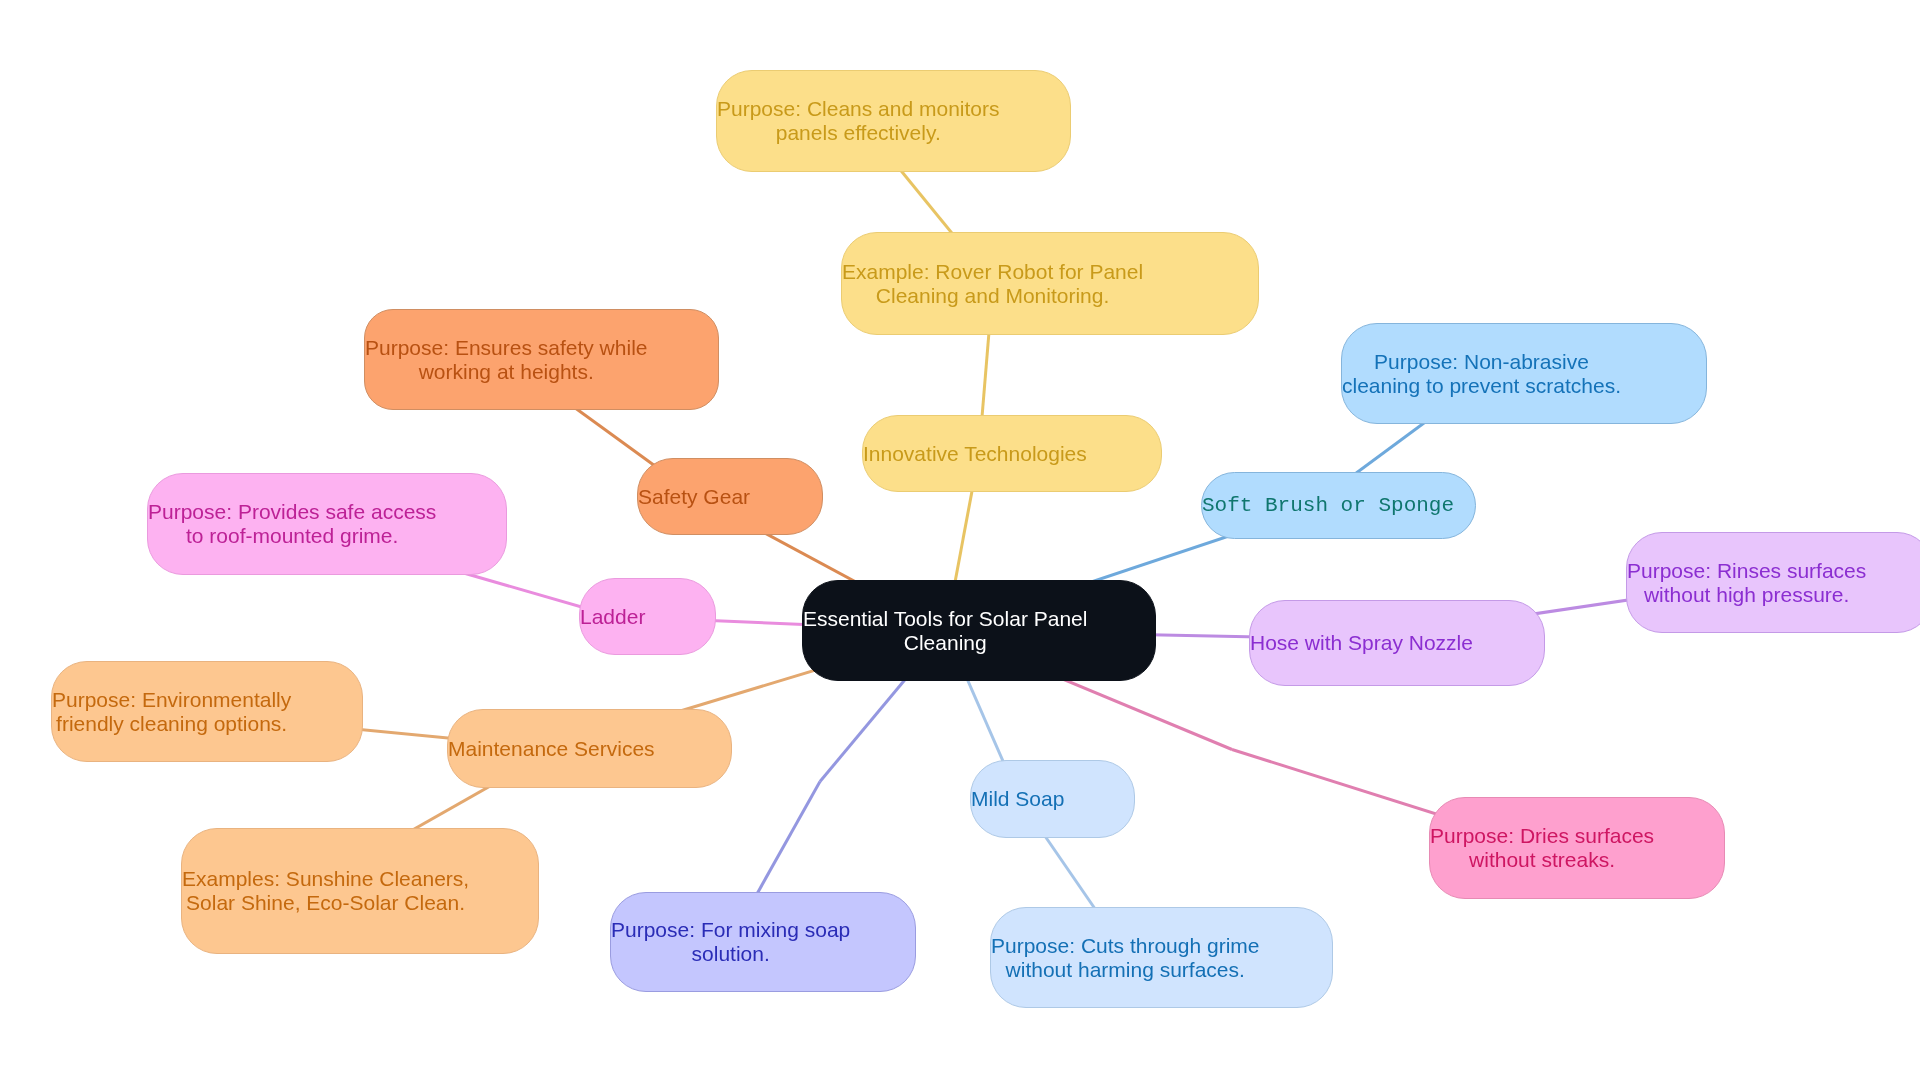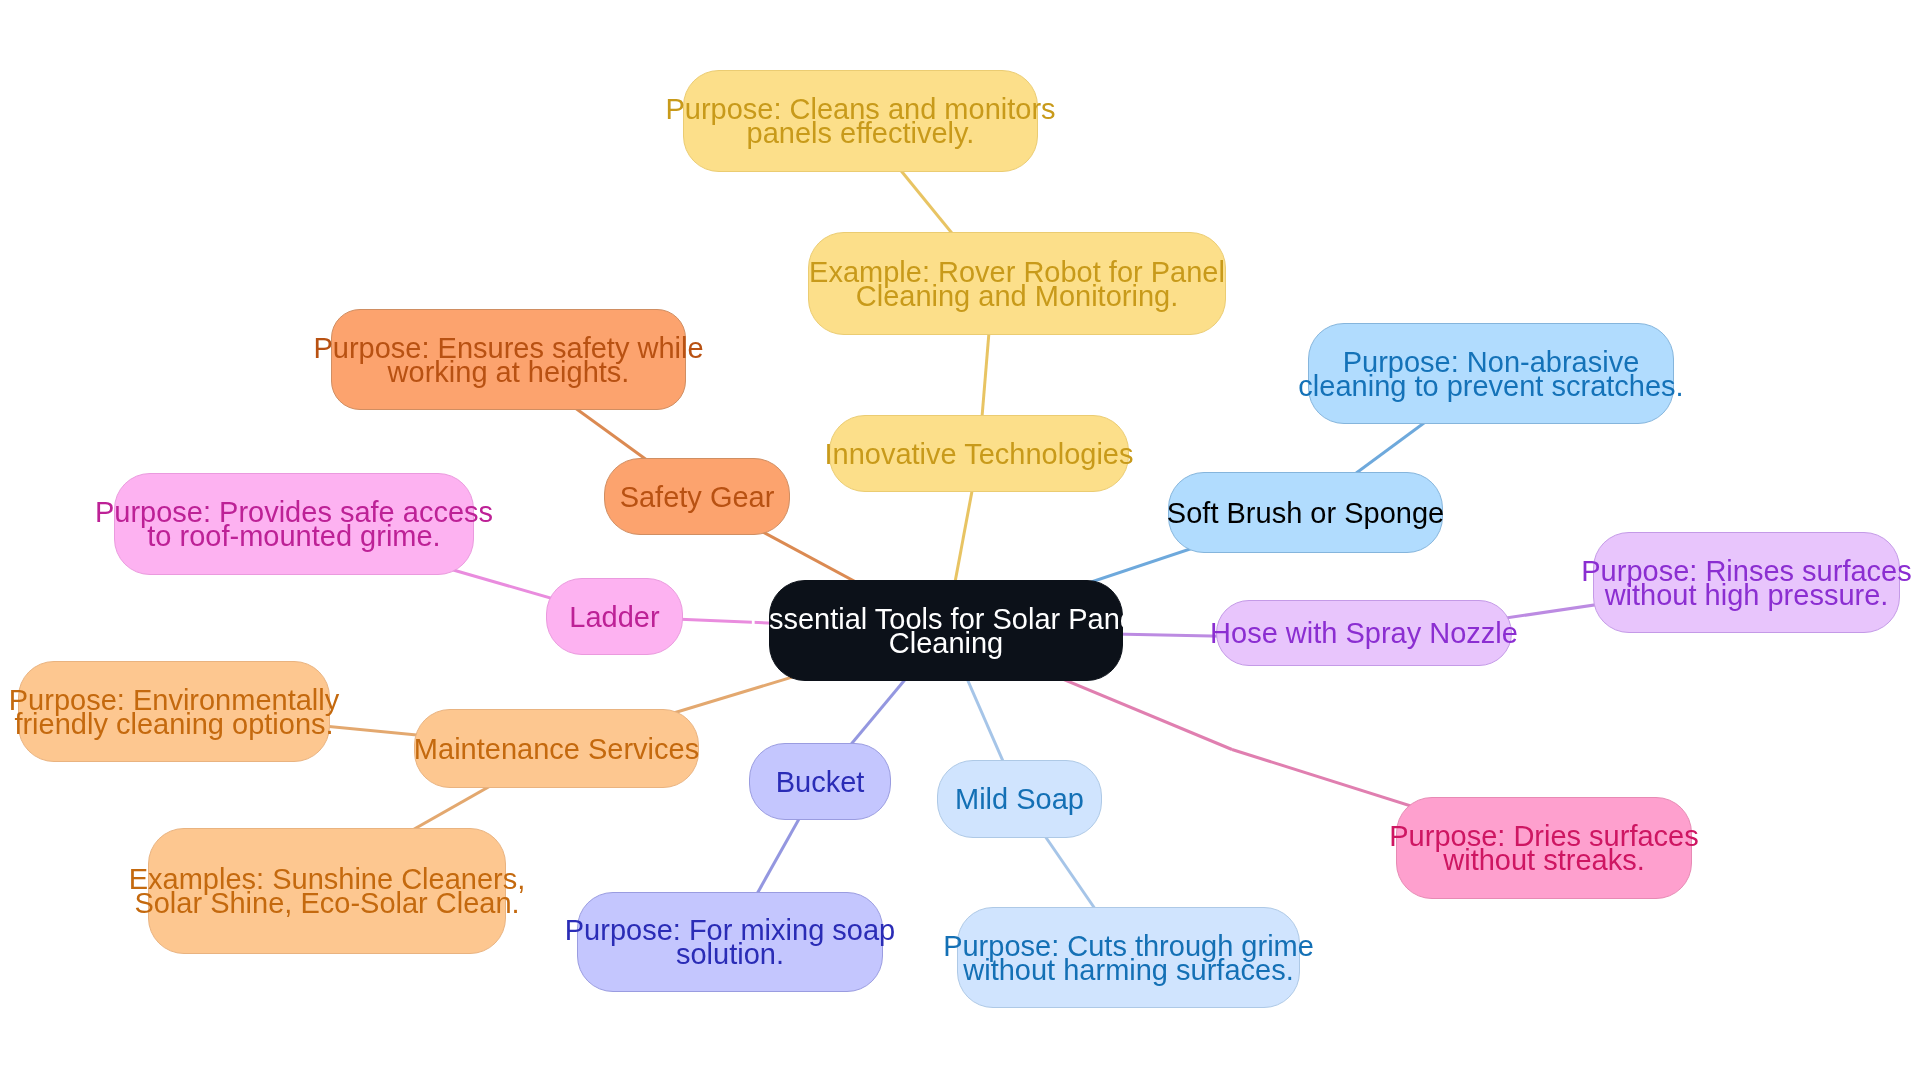--- a/index.html
+++ b/index.html
@@ -7,38 +7,38 @@
   body{
     width:1920px;height:1083px;overflow:hidden;background:#FFFFFF;
     font-family:"Liberation Sans", sans-serif;
   }
   #stage{position:relative;width:1920px;height:1083px;background:#FFFFFF;}
   #link-layer{position:absolute;left:0;top:0;width:1920px;height:1083px;}
   #link-layer .link{stroke-width:3;fill:none;}
   #node-layer{position:absolute;left:0;top:0;width:1920px;height:1083px;}
   .node{
     position:absolute;box-sizing:border-box;
-    display:flex;align-items:center;justify-content:center;
+    display:flex;align-items:center;
     text-align:center;border-style:solid;border-width:1px;
     border-radius:36px;
-    font-size:29px;line-height:24px;
+    font-size:21px;line-height:24px;margin-left:33px;
   }
   .label{display:block;-webkit-font-smoothing:antialiased;transform:translateZ(0);}
   .label .ln{display:block;white-space:nowrap;}
   #n-root{left:769px;top:580px;width:354px;height:101px;background:#0C1119;border-color:#0C1119;color:#FFFFFF;}
   #n-innovative-technologies{left:829px;top:415px;width:300px;height:77px;background:#FCDF8A;border-color:#EBCC72;color:#C89A1A;}
   #n-example-rover-robot{left:808px;top:232px;width:418px;height:103px;background:#FCDF8A;border-color:#EBCC72;color:#C89A1A;}
   #n-purpose-cleans-monitors{left:683px;top:70px;width:355px;height:102px;background:#FCDF8A;border-color:#EBCC72;color:#C89A1A;}
   #n-safety-gear{left:604px;top:458px;width:186px;height:77px;background:#FCA36E;border-color:#D08E62;color:#B85112;}
   #n-purpose-ensures-safety{left:331px;top:309px;width:355px;height:101px;background:#FCA36E;border-color:#D08E62;color:#B85112;border-radius:29px;}
   #n-ladder{left:546px;top:578px;width:137px;height:77px;background:#FDB2F1;border-color:#EA9ADE;color:#BD2196;}
   #n-purpose-provides-access{left:114px;top:473px;width:360px;height:102px;background:#FDB2F1;border-color:#EA9ADE;color:#BD2196;}
-  #n-soft-brush-or-sponge{left:1168px;top:472px;width:275px;height:81px;background:#B1DCFE;border-color:#85B5DC;color:#000000;}
+  #n-soft-brush-or-sponge{left:1168px;top:472px;width:275px;height:67px;background:#B1DCFE;border-color:#85B5DC;color:#0f766e;font-family:Liberation Mono, monospace;}
   #n-purpose-non-abrasive{left:1308px;top:323px;width:366px;height:101px;background:#B1DCFE;border-color:#85B5DC;color:#1472B8;}
-  #n-hose-with-spray-nozzle{left:1216px;top:600px;width:296px;height:66px;background:#E8C5FC;border-color:#C49AE7;color:#8B2ED1;}
+  #n-hose-with-spray-nozzle{left:1216px;top:600px;width:296px;height:86px;background:#E8C5FC;border-color:#C49AE7;color:#8B2ED1;}
   #n-purpose-rinses-surfaces{left:1593px;top:532px;width:307px;height:101px;background:#E8C5FC;border-color:#C49AE7;color:#8B2ED1;}
   #n-squeegee{left:1148px;top:710px;width:168px;height:79px;background:#FEA0CE;border-color:#E78AB4;color:#CE1662;}
   #n-purpose-dries-surfaces{left:1396px;top:797px;width:296px;height:102px;background:#FEA0CE;border-color:#E78AB4;color:#CE1662;}
   #n-mild-soap{left:937px;top:760px;width:165px;height:78px;background:#D0E4FE;border-color:#AEC9E6;color:#1470B5;}
   #n-purpose-cuts-grime{left:957px;top:907px;width:343px;height:101px;background:#D0E4FE;border-color:#AEC9E6;color:#1470B5;}
   #n-bucket{left:749px;top:743px;width:142px;height:77px;background:#C4C6FE;border-color:#9A9CE0;color:#2A2CB6;}
   #n-purpose-mixing-soap{left:577px;top:892px;width:306px;height:100px;background:#C4C6FE;border-color:#9A9CE0;color:#2A2CB6;}
   #n-maintenance-services{left:414px;top:709px;width:285px;height:79px;background:#FDC790;border-color:#E9B380;color:#C4690E;}
   #n-purpose-environmentally-friendly{left:18px;top:661px;width:312px;height:101px;background:#FDC790;border-color:#E9B380;color:#C4690E;}
   #n-examples-sunshine-cleaners{left:148px;top:828px;width:358px;height:126px;background:#FDC790;border-color:#E9B380;color:#C4690E;}
@@ -149,25 +149,20 @@
       <div class="label">
         <span class="ln">Mild Soap</span>
       </div>
     </div>
     <div class="node" id="n-purpose-cuts-grime">
       <div class="label">
         <span class="ln">Purpose: Cuts through grime</span>
         <span class="ln">without harming surfaces.</span>
       </div>
     </div>
-    <div class="node" id="n-bucket">
-      <div class="label">
-        <span class="ln">Bucket</span>
-      </div>
-    </div>
     <div class="node" id="n-purpose-mixing-soap">
       <div class="label">
         <span class="ln">Purpose: For mixing soap</span>
         <span class="ln">solution.</span>
       </div>
     </div>
     <div class="node" id="n-maintenance-services">
       <div class="label">
         <span class="ln">Maintenance Services</span>
       </div>

